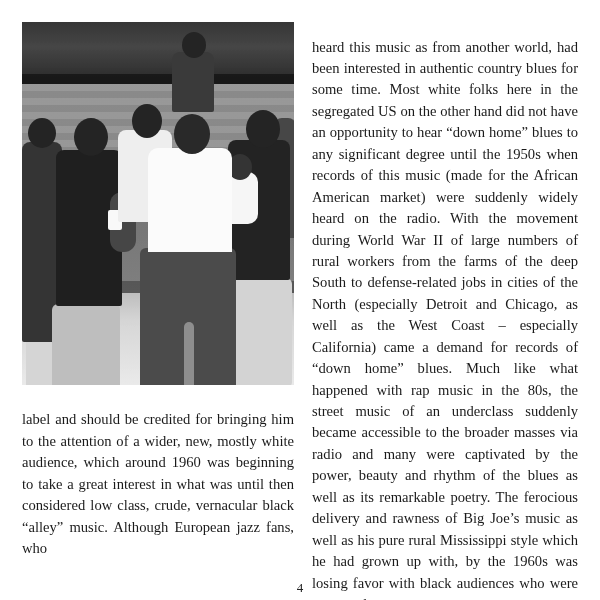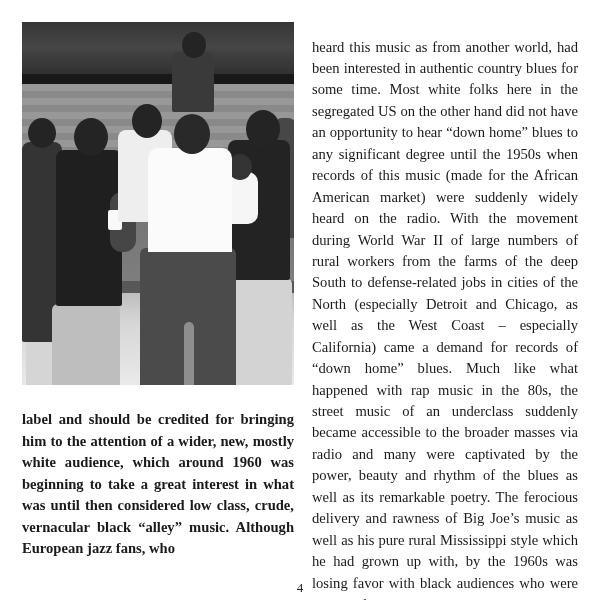--- a/index.html
+++ b/index.html
@@ -139,21 +139,20 @@
 
   
   .text {
     font-size: 14.6px;
     line-height: 1.47;
     text-align: justify;
     hyphens: none;
   }
   .col-left .text {
     margin-top: 24px;
-    font-weight: bold;
   }
   .folio {
     position: absolute;
     left: 0; right: 0;
     bottom: 4px;
     text-align: center;
     font-size: 13px;
     color: #222;
   }
 </style>

